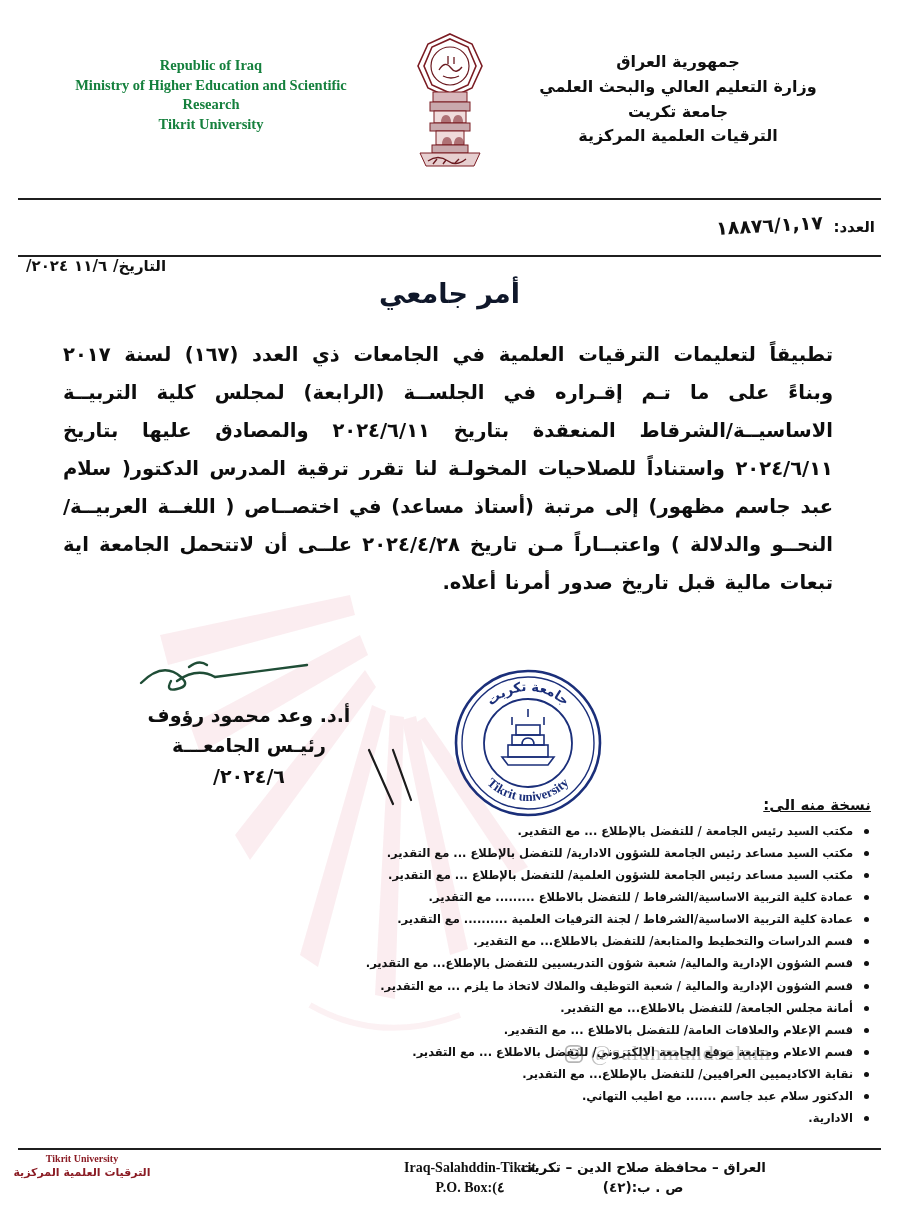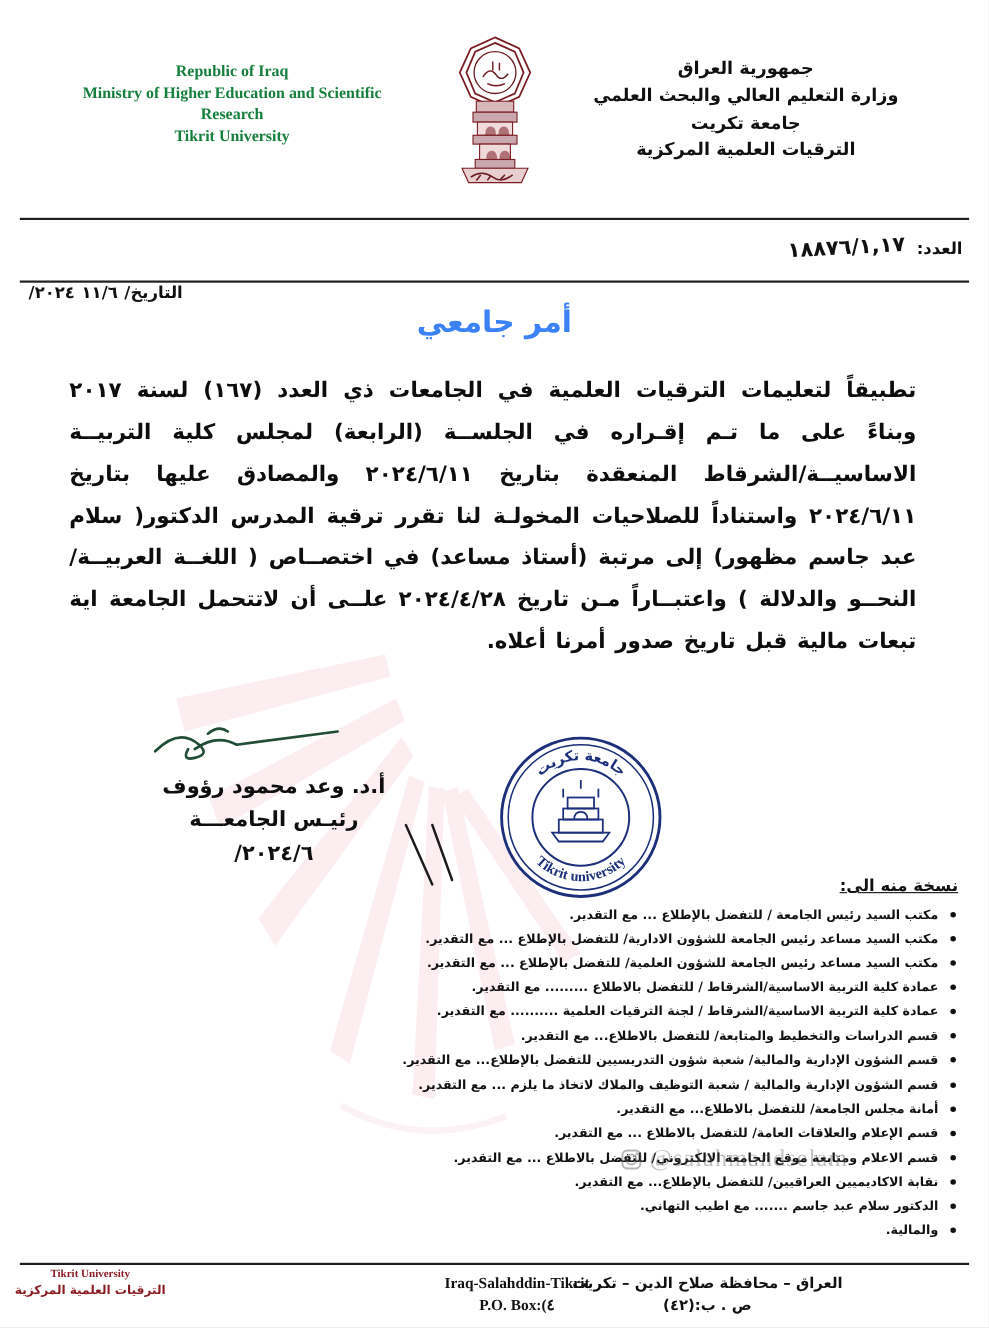--- a/index.html
+++ b/index.html
@@ -125,21 +125,21 @@
   .doc-title {
     position: absolute;
     top: 278px;
     left: 0;
     width: 899px;
     text-align: center;
     direction: rtl;
     font-family: "DejaVu Sans", sans-serif;
     font-weight: bold;
     font-size: 27px;
-    color: #3b82f6;
+    color: #0f172a;
   }
 
   
   .body-text {
     position: absolute;
     top: 336px;
     right: 66px;
     width: 770px;
     direction: rtl;
     text-align: justify;
@@ -480,21 +480,21 @@
     <li>عمادة كلية التربية الاساسية/الشرقاط / للتفضل بالاطلاع ......... مع التقدير.</li>
     <li>عمادة كلية التربية الاساسية/الشرقاط / لجنة الترقيات العلمية .......... مع التقدير.</li>
     <li>قسم الدراسات والتخطيط والمتابعة/ للتفضل بالاطلاع... مع التقدير.</li>
     <li>قسم الشؤون الإدارية والمالية/ شعبة شؤون التدريسيين للتفضل بالإطلاع... مع التقدير.</li>
     <li>قسم الشؤون الإدارية والمالية / شعبة التوظيف والملاك لاتخاذ ما يلزم ... مع التقدير.</li>
     <li>أمانة مجلس الجامعة/ للتفضل بالاطلاع... مع التقدير.</li>
     <li>قسم الإعلام والعلاقات العامة/ للتفضل بالاطلاع ... مع التقدير.</li>
     <li>قسم الاعلام ومتابعة موقع الجامعة الالكتروني/ للتفضل بالاطلاع ... مع التقدير.</li>
     <li>نقابة الاكاديميين العراقيين/ للتفضل بالإطلاع... مع التقدير.</li>
     <li>الدكتور سلام عبد جاسم ....... مع اطيب التهاني.</li>
-    <li>والمالية.</li>
+    <li>الادارية.</li>
   </ul>
 
   <div class="watermark">
     <span class="wm-icon">
       <svg viewBox="0 0 22 22" width="20" height="20">
         <rect x="2" y="2" width="18" height="18" rx="5" fill="none" stroke="rgba(90,90,90,0.45)" stroke-width="2"></rect>
         <circle cx="11" cy="11" r="5" fill="none" stroke="rgba(90,90,90,0.45)" stroke-width="2"></circle>
         <circle cx="16.5" cy="5.5" r="1.4" fill="rgba(90,90,90,0.45)"></circle>
       </svg>
     </span>

